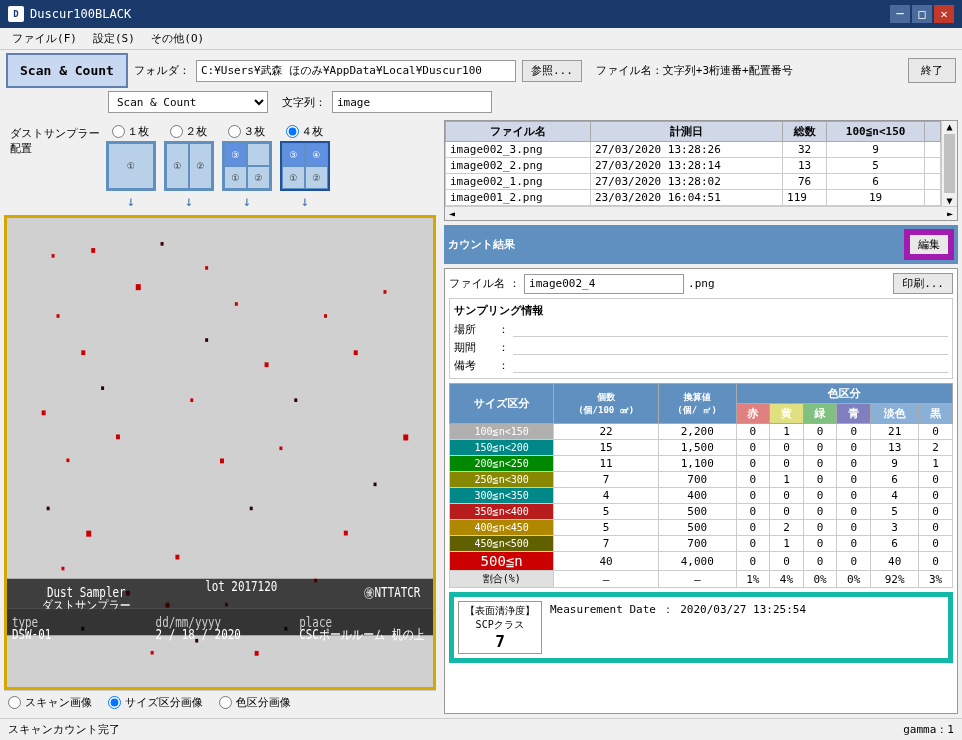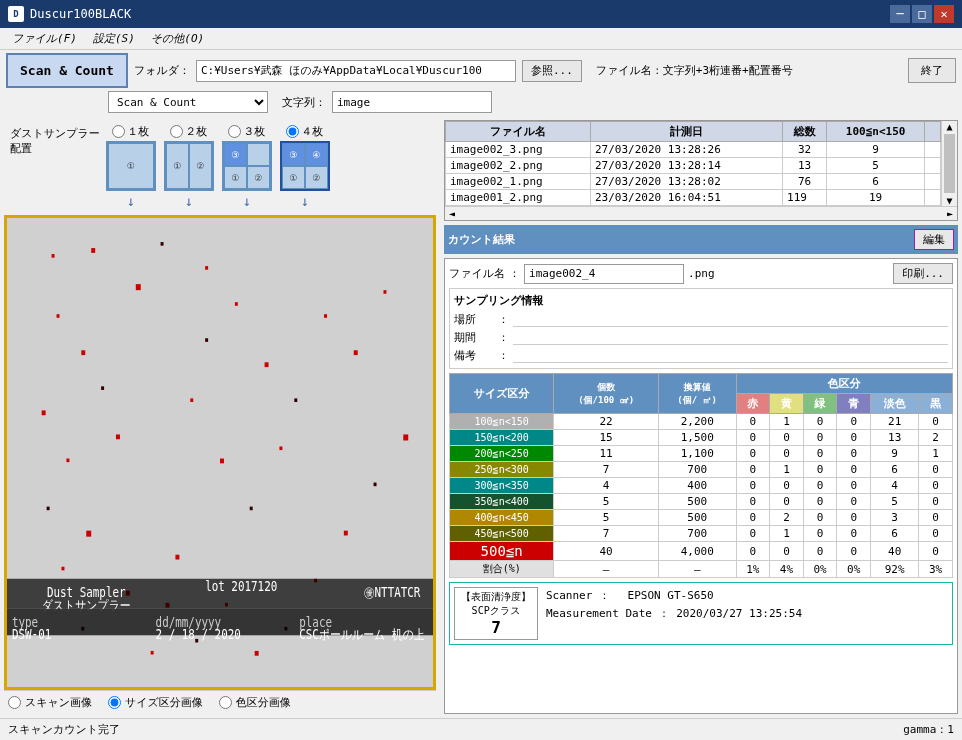--- a/index.html
+++ b/index.html
@@ -9,21 +9,21 @@
     .title-bar { background: #1a3a6b; color: white; height: 28px; display: flex; align-items: center; justify-content: space-between; padding: 0 8px; }
     .title-bar-left { display: flex; align-items: center; gap: 6px; }
     .title-icon { width: 16px; height: 16px; background: #fff; border-radius: 2px; display: flex; align-items: center; justify-content: center; color: #1a3a6b; font-size: 9px; font-weight: bold; }
     .title-text { font-size: 12px; }
     .title-controls { display: flex; gap: 2px; }
     .title-btn { width: 20px; height: 18px; background: #4a6a9b; border: none; color: white; cursor: pointer; display: flex; align-items: center; justify-content: center; font-size: 12px; }
     .title-btn.close { background: #c0392b; }
     
     
     .menu-bar { background: #f0f0f0; height: 22px; display: flex; align-items: center; padding: 0 4px; border-bottom: 1px solid #ccc; }
-    .menu-item { padding: 2px 8px; cursor: pointer; font-size: 11px; font-style: italic; }
+    .menu-item { padding: 2px 8px; cursor: pointer; font-size: 11px; }
     
     
     .main-container { display: flex; flex-direction: column; height: calc(740px - 28px - 22px); }
     .scan-count-btn { background: #c8d8f0; border: 2px solid #6080b0; padding: 8px 12px; font-size: 13px; font-weight: bold; cursor: pointer; min-width: 90px; text-align: center; }
     .folder-label { font-size: 11px; }
     .folder-input { width: 320px; height: 22px; border: 1px solid #999; padding: 0 4px; font-size: 11px; }
     .browse-btn { height: 22px; padding: 0 8px; border: 1px solid #999; background: #e8e8e8; cursor: pointer; font-size: 11px; }
     .file-label-text { font-size: 11px; margin-left: 8px; }
     .end-btn { background: #e8e8e8; border: 1px solid #999; padding: 4px 12px; cursor: pointer; font-size: 11px; margin-left: auto; }
     .dropdown-select { height: 22px; padding: 0 4px; border: 1px solid #999; background: white; font-size: 11px; width: 160px; }
@@ -62,21 +62,21 @@
     
     
     .right-panel { flex: 1; background: #f0f0f0; padding: 4px; display: flex; flex-direction: column; gap: 4px; }
     .file-table { width: 100%; border-collapse: collapse; }
     .file-table th { background: #d0d8e8; border: 1px solid #aaa; padding: 2px 4px; font-size: 11px; text-align: center; }
     .file-table td { border: 1px solid #ccc; padding: 1px 4px; font-size: 11px; cursor: pointer; }
     .file-table tr.selected td { background: #b0c8e8; }
     
     
     .count-result-header { background: #6090c0; color: white; text-align: center; padding: 4px; font-size: 13px; font-weight: bold; display: flex; justify-content: space-between; align-items: center; }
-    .edit-btn { background: #e8e8e8; color: black; border: 1px solid #a21caf; padding: 2px 8px; font-size: 11px; cursor: pointer; }
+    .edit-btn { background: #e8e8e8; color: black; border: 6px solid #a21caf; padding: 2px 8px; font-size: 11px; cursor: pointer; }
     
     .count-result-body { background: white; border: 1px solid #999; padding: 4px; flex: 1; display: flex; flex-direction: column; gap: 4px; overflow-y: auto; }
     
     .filename-row { display: flex; align-items: center; gap: 4px; }
     .field-label { font-size: 11px; min-width: 50px; }
     .filename-input { border: 1px solid #999; height: 20px; padding: 0 4px; font-size: 11px; width: 160px; }
     .filename-ext { font-size: 11px; }
     .print-btn { background: #e8e8e8; border: 1px solid #999; padding: 2px 8px; font-size: 11px; cursor: pointer; margin-left: auto; }
     
     .sampling-section { border: 1px solid #ccc; padding: 4px; }
@@ -87,21 +87,21 @@
     .sampling-value { border-bottom: 1px solid #ccc; flex: 1; min-height: 16px; }
     
     
     .data-table { width: 100%; border-collapse: collapse; font-size: 10px; }
     .data-table th { background: #6090c0; color: white; border: 1px solid #aaa; padding: 2px 3px; text-align: center; }
     .data-table th.color-header { background: #6090c0; }
     .data-table th.sub { background: #8ab0d8; }
     .data-table td { border: 1px solid #ccc; padding: 1px 3px; text-align: center; }
     
     
-    .bottom-info { display: flex; gap: 8px; border: 1px solid #14b8a6; background: white; padding: 4px; font-size: 11px; align-items: flex-start; }
+    .bottom-info { display: flex; gap: 8px; border: 5px solid #14b8a6; background: white; padding: 4px; font-size: 11px; align-items: flex-start; }
     .scanner-info { font-size: 11px; line-height: 1.6; }
     
     
     .status-bar { background: #f0f0f0; border-top: 1px solid #ccc; height: 22px; display: flex; align-items: center; justify-content: space-between; padding: 0 8px; font-size: 11px; }
     
     
     .file-table-wrapper { position: relative; display: flex; }
     .file-table-wrapper table { flex: 1; }
 
     .toolbar-row1 { display: flex; align-items: center; gap: 6px; padding: 3px 6px; }
@@ -449,21 +449,21 @@
     <td style="text-align:center;">4</td>
     <td style="text-align:center;">400</td>
     <td style="text-align:center;">0</td>
     <td style="text-align:center;">0</td>
     <td style="text-align:center;">0</td>
     <td style="text-align:center;">0</td>
     <td style="text-align:center;">4</td>
     <td style="text-align:center;">0</td>
   </tr>
               <tr>
-    <td style="background:#14532d;color:white;text-align:center;font-size:10px;">350≦n&lt;400</td>
+    <td style="background:#b91c1c;color:white;text-align:center;font-size:10px;">350≦n&lt;400</td>
     <td style="text-align:center;">5</td>
     <td style="text-align:center;">500</td>
     <td style="text-align:center;">0</td>
     <td style="text-align:center;">0</td>
     <td style="text-align:center;">0</td>
     <td style="text-align:center;">0</td>
     <td style="text-align:center;">5</td>
     <td style="text-align:center;">0</td>
   </tr>
               <tr>
@@ -513,25 +513,20 @@
             </tbody>
         </table>
 
         <div class="bottom-info">
           <div style="display:flex;flex-direction:column;align-items:center;border:1px solid #999;padding:2px 6px;min-width:80px;">
             <span style="font-size:10px;text-align:center;">【表面清浄度】<br>SCPクラス</span>
             <span style="font-size:16px;font-weight:bold;">7</span>
           </div>
           <div class="scanner-info">
             <div>
-              <span>Scanner</span>
-              <span> ：　</span>
-              <span>EPSON GT-S650</span>
-            </div>
-            <div>
               <span>Measurement Date ：</span>
               <span>2020/03/27  13:25:54</span>
             </div>
           </div>
         </div>
 
       </div>
     </div>
   </div>
 

